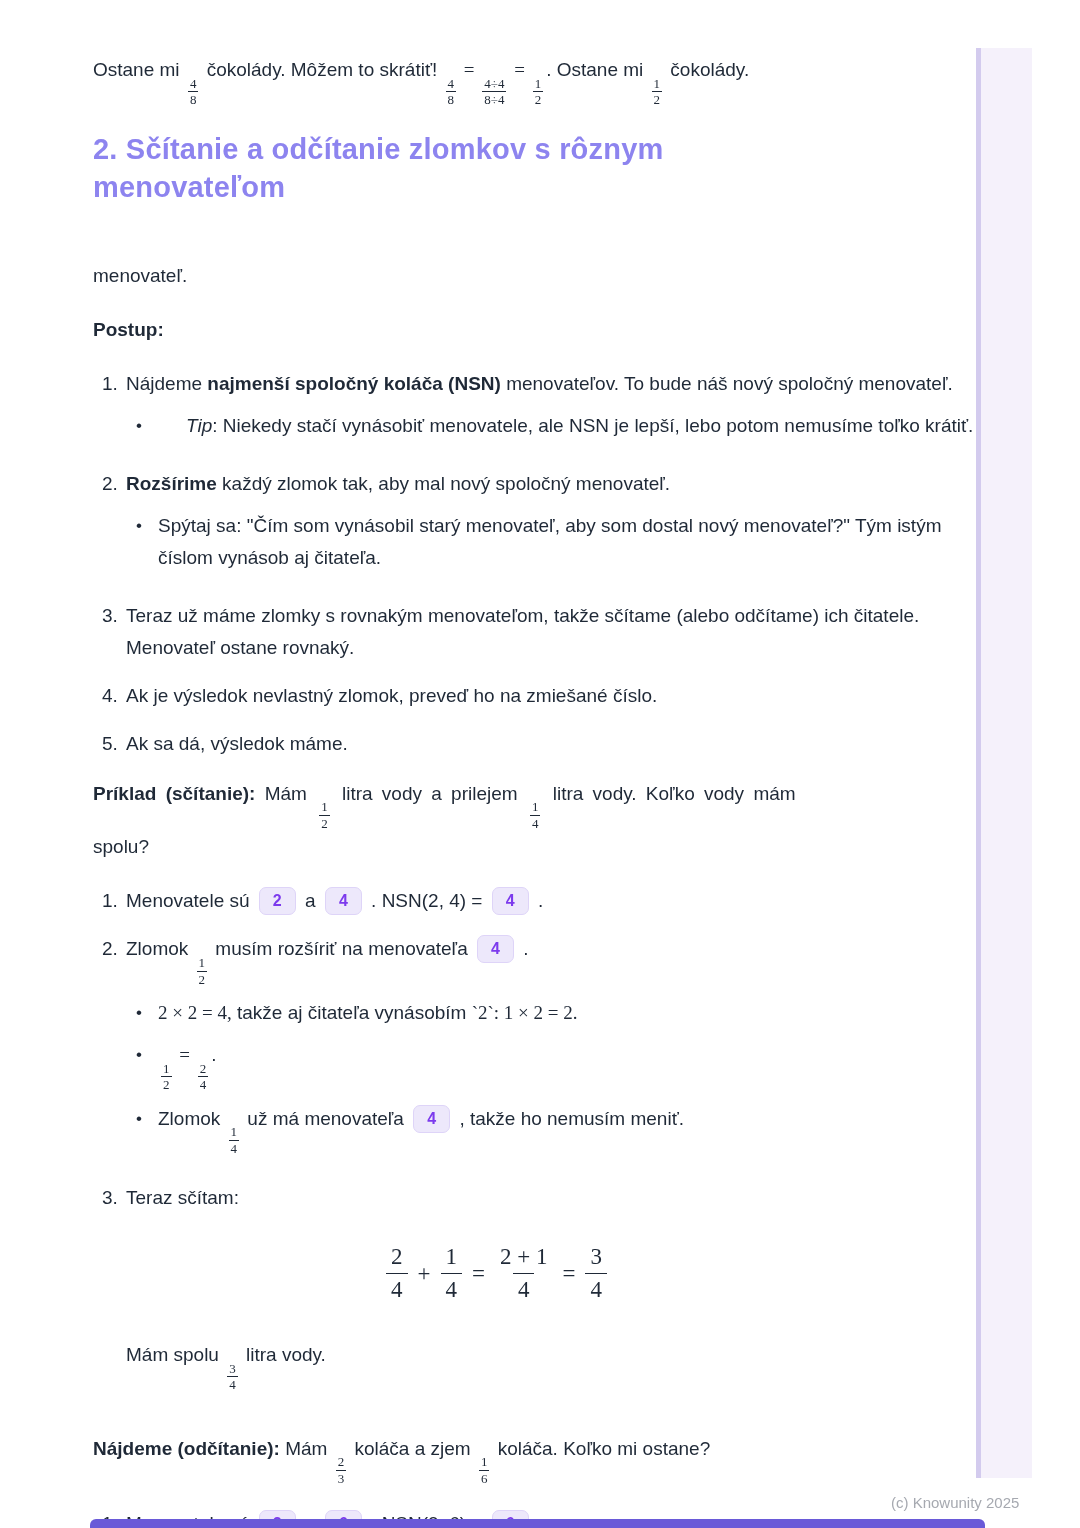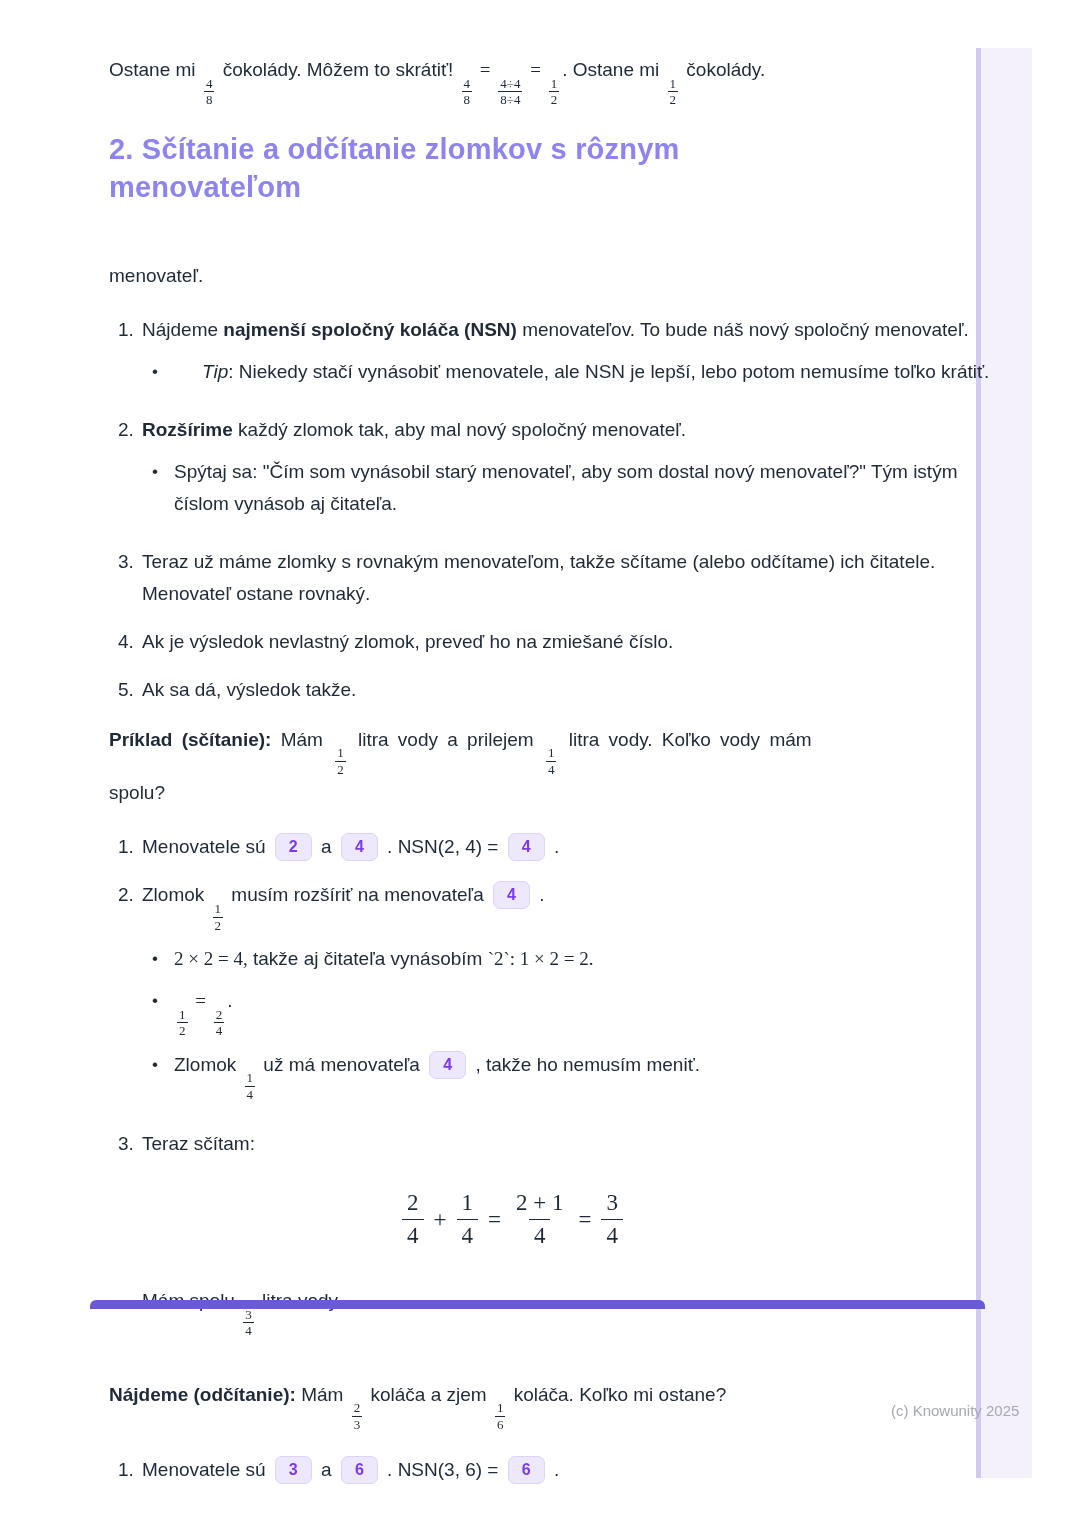--- a/index.html
+++ b/index.html
@@ -2,21 +2,21 @@
 <html><head>
 <meta charset="utf-8">
 <style>
   * { margin:0; padding:0; box-sizing:border-box; }
   html,body { width:1080px; }
   body {
     font-family:"Liberation Sans", sans-serif;
     background:#ffffff; color:#1f2937;
     width:1080px; height:1528px; position:relative; overflow:hidden;
   }
-  .page { position:relative; width:1080px; height:1309px; background:#fff;padding-left:16px; }
+  .page { position:relative; width:1080px; height:1528px; background:#fff; }
   .content {
     position:relative; z-index:2;
     padding:54px 93px 0 93px; width:1080px;
   }
   .p { font-size:19px; line-height:32px; margin-bottom:22px; }
   .h2 {
     font-size:29px; line-height:38px; font-weight:700; color:#8d84ef;
     margin:15px 0 22px 0; letter-spacing:.2px;
   }
   .bold { font-weight:700; }
@@ -54,21 +54,21 @@
   .mathdisp .fn { font-size:23px; padding:0 5px 3px 5px; }
   .mathdisp .fd { font-size:23px; padding:2px 5px 0 5px; border-top:1.4px solid #1f2937; }
   .mathdisp .op { font-size:23px; margin:0 4px; }
   
   .side-strip {
     position:absolute; z-index:1; left:976px; top:48px; width:56px; height:1430px;
     background:#f5f1fb; border-left:5px solid #d3cbee;
   }
   
   .copyright {
-    position:absolute; z-index:3; left:891px; top:1402px;
+    position:absolute; z-index:3; left:891px; top:1494px;
     font-size:15px; color:#a6a9b0; white-space:nowrap;
   }
   
   .bottom-bar {
     position:absolute; z-index:2; left:90px; bottom:0; width:895px; height:9px;
     background:#6a5ad8; border-radius:6px 6px 0 0;
   }
 </style>
 </head>
 <body>
@@ -87,20 +87,21 @@
           <span class="fd">8÷4</span>
         </span><span class="math"> = </span><span class="frac">
           <span class="fn">1</span>
           <span class="fd">2</span>
         </span><span>. Ostane mi </span><span class="frac">
           <span class="fn">1</span>
           <span class="fd">2</span>
         </span><span> čokolády.</span></div>
       <h2 class="h2"><span>2. Sčítanie a odčítanie zlomkov s rôznym</span><br><span>menovateľom</span></h2>
       <div class="p" style="word-spacing: 7.5px;"><br><span>menovateľ.</span></div>
+      <div class="p"><span class="bold">Postup:</span></div>
       <div class="olist">
         <div class="oli">
           <span class="onum">1.</span>
           <div class="obody"><span>Nájdeme </span><span class="bold">najmenší spoločný koláča (NSN)</span><span> menovateľov. To bude náš nový spoločný menovateľ.</span><div class="bli">
               <span class="bdot">•</span>
               <div class="bbody"><span class="ital">Tip</span><span>: Niekedy stačí vynásobiť menovatele, ale NSN je lepší, lebo potom nemusíme toľko krátiť.</span></div>
             </div></div>
         </div>
         <div class="oli">
           <span class="onum">2.</span>
@@ -112,21 +113,21 @@
         <div class="oli">
           <span class="onum">3.</span>
           <div class="obody"><span>Teraz už máme zlomky s rovnakým menovateľom, takže sčítame (alebo odčítame) ich čitatele. Menovateľ ostane rovnaký.</span></div>
         </div>
         <div class="oli">
           <span class="onum">4.</span>
           <div class="obody"><span>Ak je výsledok nevlastný zlomok, preveď ho na zmiešané číslo.</span></div>
         </div>
         <div class="oli">
           <span class="onum">5.</span>
-          <div class="obody"><span>Ak sa dá, výsledok takže.</span></div>
+          <div class="obody"><span>Ak sa dá, výsledok máme.</span></div>
         </div>
       </div>
       <div class="p" style="word-spacing: 4px;"><span class="bold">Príklad (sčítanie):</span><span> Mám </span><span class="frac">
           <span class="fn">1</span>
           <span class="fd">2</span>
         </span><span> litra vody a prilejem </span><span class="frac">
           <span class="fn">1</span>
           <span class="fd">4</span>
         </span><span> litra vody. Koľko vody mám</span><br><span>spolu?</span></div>
       <div class="olist">

